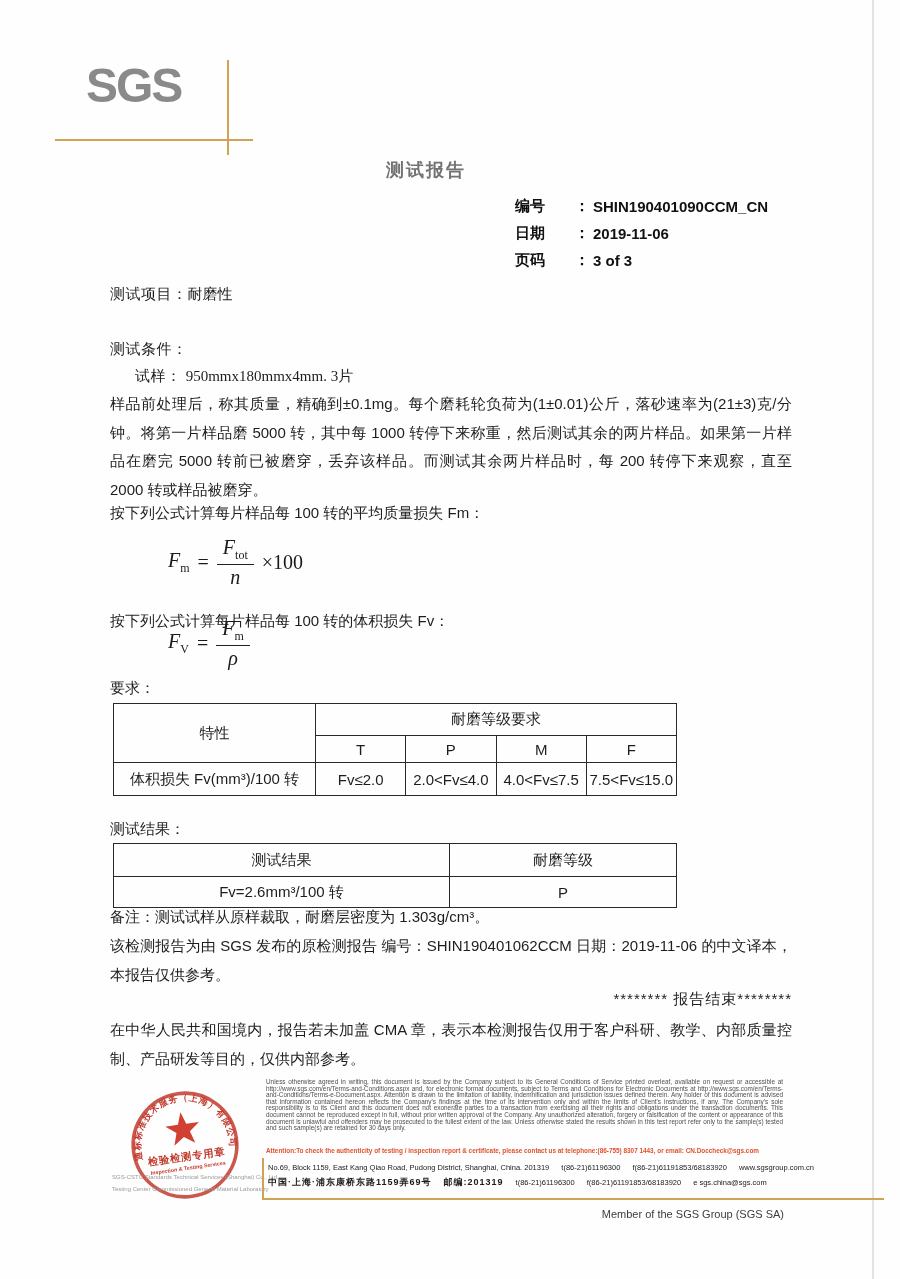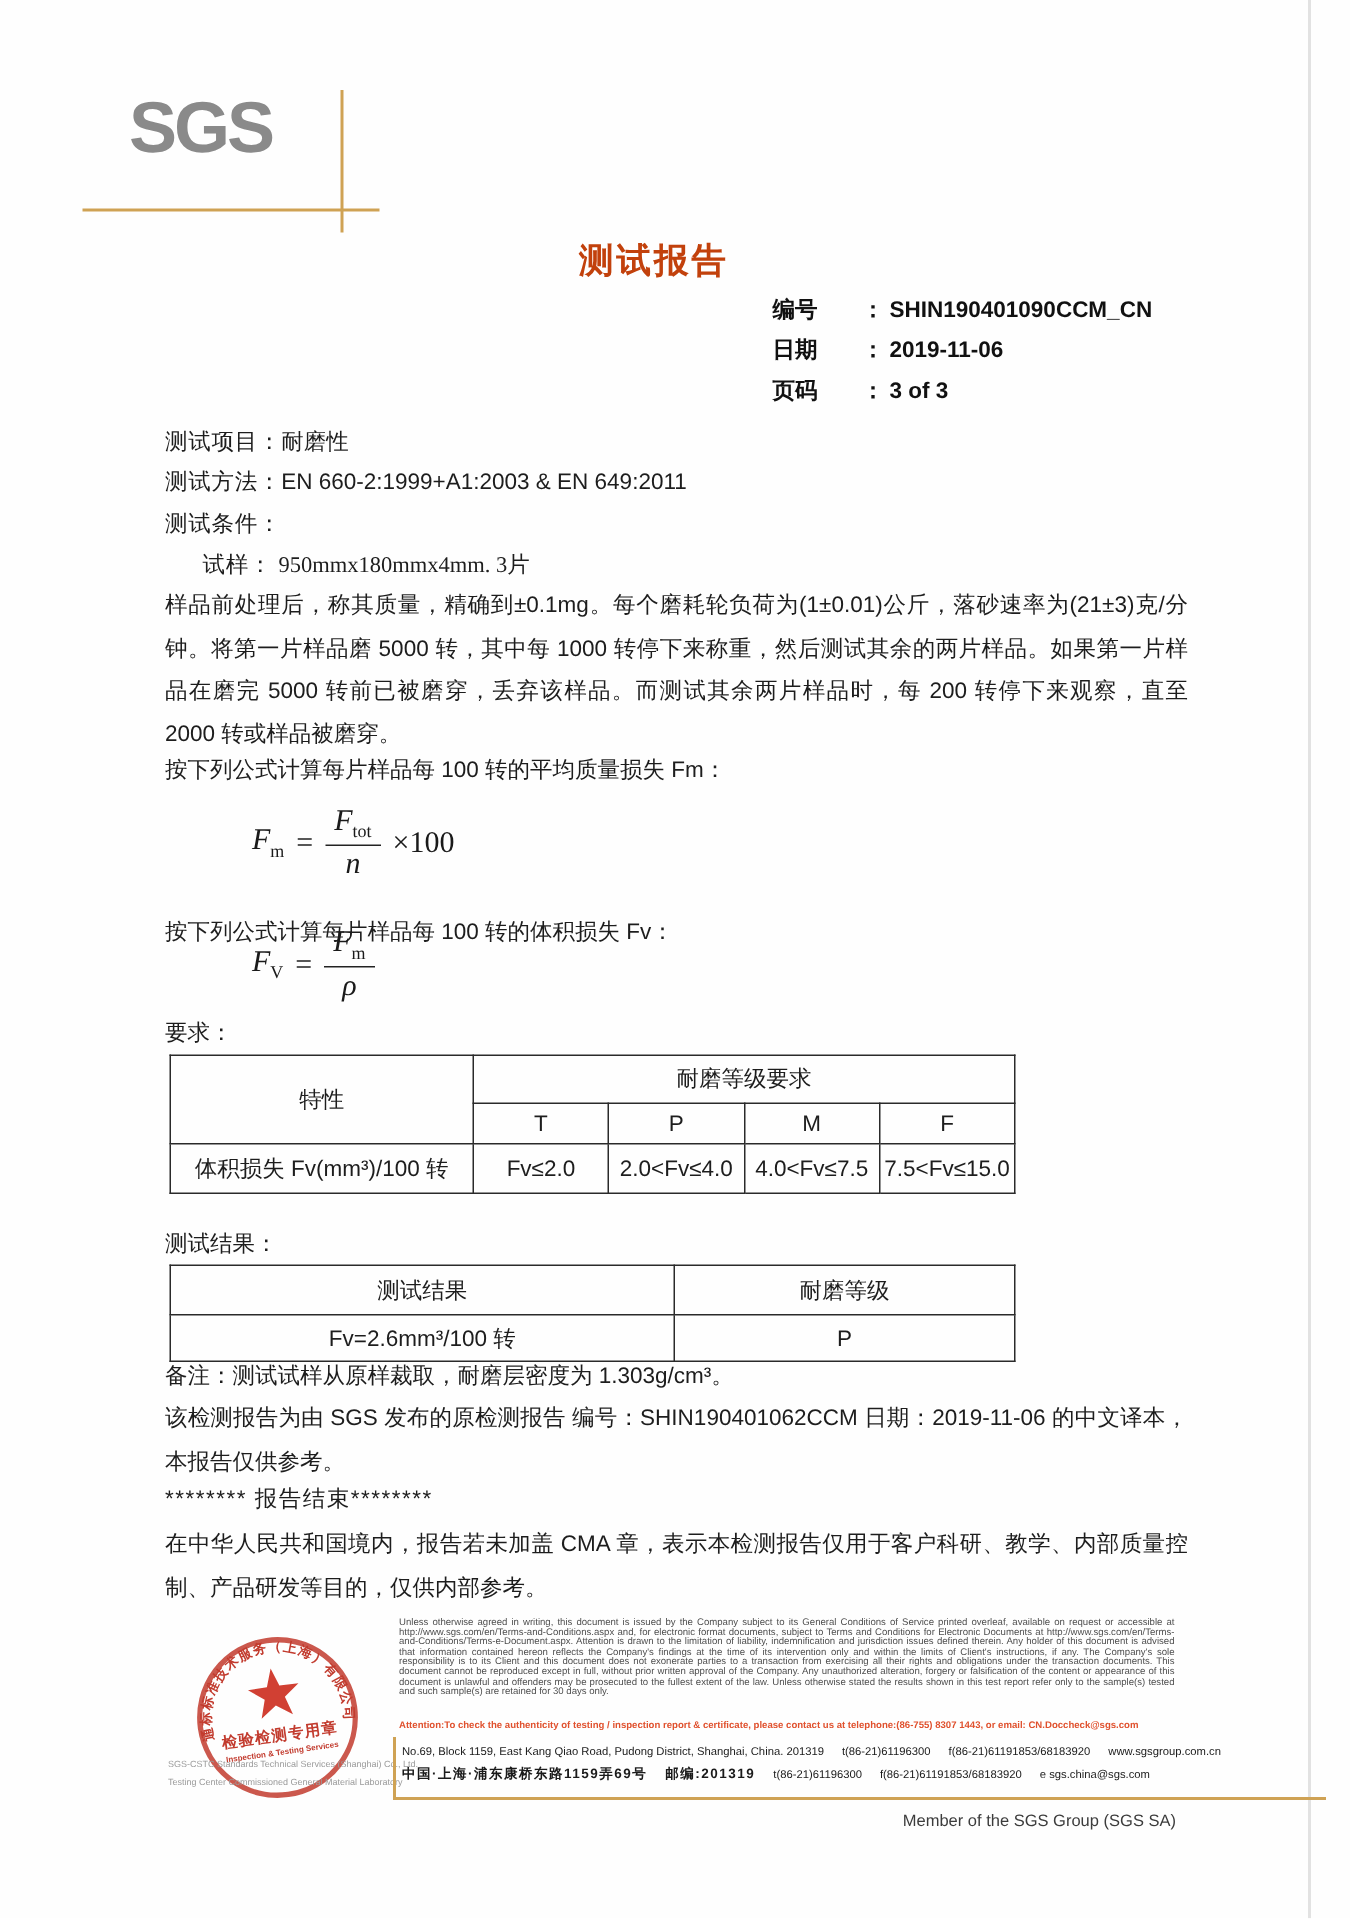--- a/index.html
+++ b/index.html
@@ -10,21 +10,21 @@
   
   .scan-edge { position:absolute; left:872px; top:0; width:2px; height:100%; background:#e2e2e2; }
 
   
   .logo-wrap { position:absolute; left:86px; top:62px; }
   .logo-text { font-size:48px; font-weight:bold; color:#8a8a8a; letter-spacing:-2px; line-height:1; font-family:"Liberation Sans", sans-serif; }
   .cross-h { position:absolute; left:55px; top:139px; width:198px; height:2px; background:#cfa254; }
   .cross-v { position:absolute; left:227px; top:60px; width:2px; height:95px; background:#cfa254; }
 
   
-  .report-title { position:absolute; left:386px; top:158px; font-size:23px; font-weight:bold; color:#c2410c; letter-spacing:2px; }
+  .report-title { position:absolute; left:386px; top:158px; font-size:18px; font-weight:bold; color:#737373; letter-spacing:2px; }
   .meta { position:absolute; left:487px; top:193px; font-size:15px; font-weight:bold; color:#111; }
   .meta-row { display:flex; height:27px; align-items:center;margin-left:28px; }
   .meta-label { width:56px; }
   .meta-colon { width:22px; text-align:center; }
   .meta-value { white-space:nowrap; }
 
   
   .bodyline { position:absolute; left:110px; width:682px; font-size:15px; color:#1d1d1d; }
   .label-strong { letter-spacing:0.5px; }
   .serifval { font-family:"Liberation Serif", serif;text-align:right; }
@@ -40,21 +40,21 @@
 
   
   table { border-collapse:collapse; position:absolute; left:113px; width:564px; font-size:15px; color:#1d1d1d; table-layout:fixed; }
   th, td { border:1.6px solid #2a2a2a; text-align:center; vertical-align:middle; font-weight:normal; padding:0; }
   .t1 th { height:32px; }
   .t1 .hdr2 th { height:27px; }
   .t1 td { height:33px; }
   .t2 th { height:33px; }
   .t2 td { height:31px; }
 
-  .centerline { text-align:left; letter-spacing:1px; }
+  .centerline { text-align:right; letter-spacing:1px; }
 
   
   .stamp { position:absolute; left:118px; top:1078px; width:134px; height:134px; transform:rotate(-8deg); }
   .stamp-caption { position:absolute; left:112px; width:200px; font-size:6px; color:#9b9b9b; line-height:11px; }
   .legal { position:absolute; left:266px; top:1079px; width:517px; font-size:6.4px; line-height:6.6px; color:#4f4f4f; text-align:justify; }
   .attention { position:absolute; left:266px; top:1147px; width:517px; font-size:6.4px; line-height:7.5px; color:#e0512e; font-weight:bold; text-align:justify; }
   .addr { position:absolute; left:268px; width:600px; display:flex; align-items:baseline; gap:12px; white-space:nowrap; color:#1a1a1a; }
   .addr-en { top:1163px; font-size:7.5px; }
   .addr-cn { top:1176px; font-size:9px; font-weight:bold; letter-spacing:1px; }
   .addr small { font-size:7.5px; font-weight:normal; letter-spacing:0; }
@@ -89,23 +89,20 @@
     <div class="meta-row">
       <span class="meta-label">页码</span>
       <span class="meta-colon">：</span>
       <span class="meta-value">3 of 3</span>
     </div>
   </div>
 
   <div class="bodyline" style="top:285px;">
     <span class="label-strong">测试项目：</span><span>耐磨性</span>
   </div>
-  <div class="bodyline" style="top:312px;">
-    <span class="label-strong">测试方法：</span><span>EN 660-2:1999+A1:2003 &amp; EN 649:2011</span>
-  </div>
   <div class="bodyline" style="top:340px;">
     <span class="label-strong">测试条件：</span>
   </div>
   <div class="bodyline" style="top:367px; left:135px;">
     <span class="label-strong">试样：</span>
     <span class="serifval">950mmx180mmx4mm. 3片</span>
   </div>
 
   <div class="bodyline para" style="top:390px;">样品前处理后，称其质量，精确到±0.1mg。每个磨耗轮负荷为(1±0.01)公斤，落砂速率为(21±3)克/分钟。将第一片样品磨 5000 转，其中每 1000 转停下来称重，然后测试其余的两片样品。如果第一片样品在磨完 5000 转前已被磨穿，丢弃该样品。而测试其余两片样品时，每 200 转停下来观察，直至 2000 转或样品被磨穿。</div>
 

